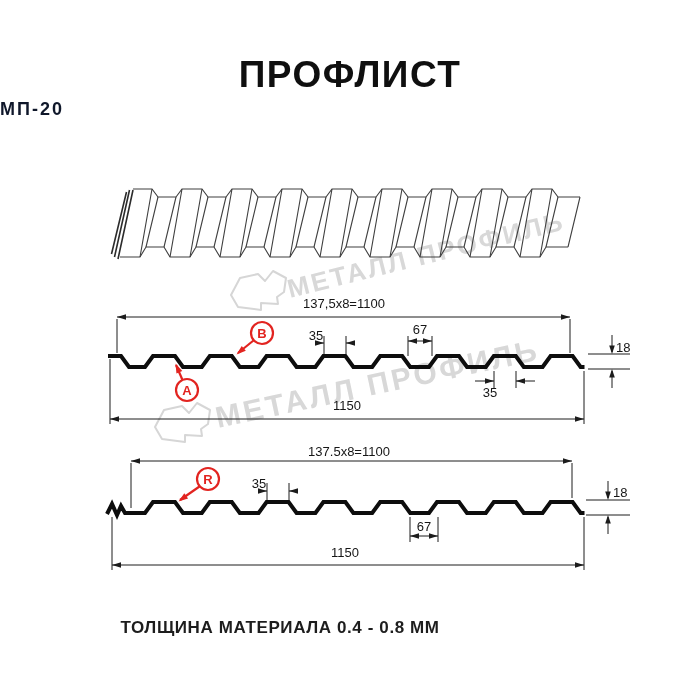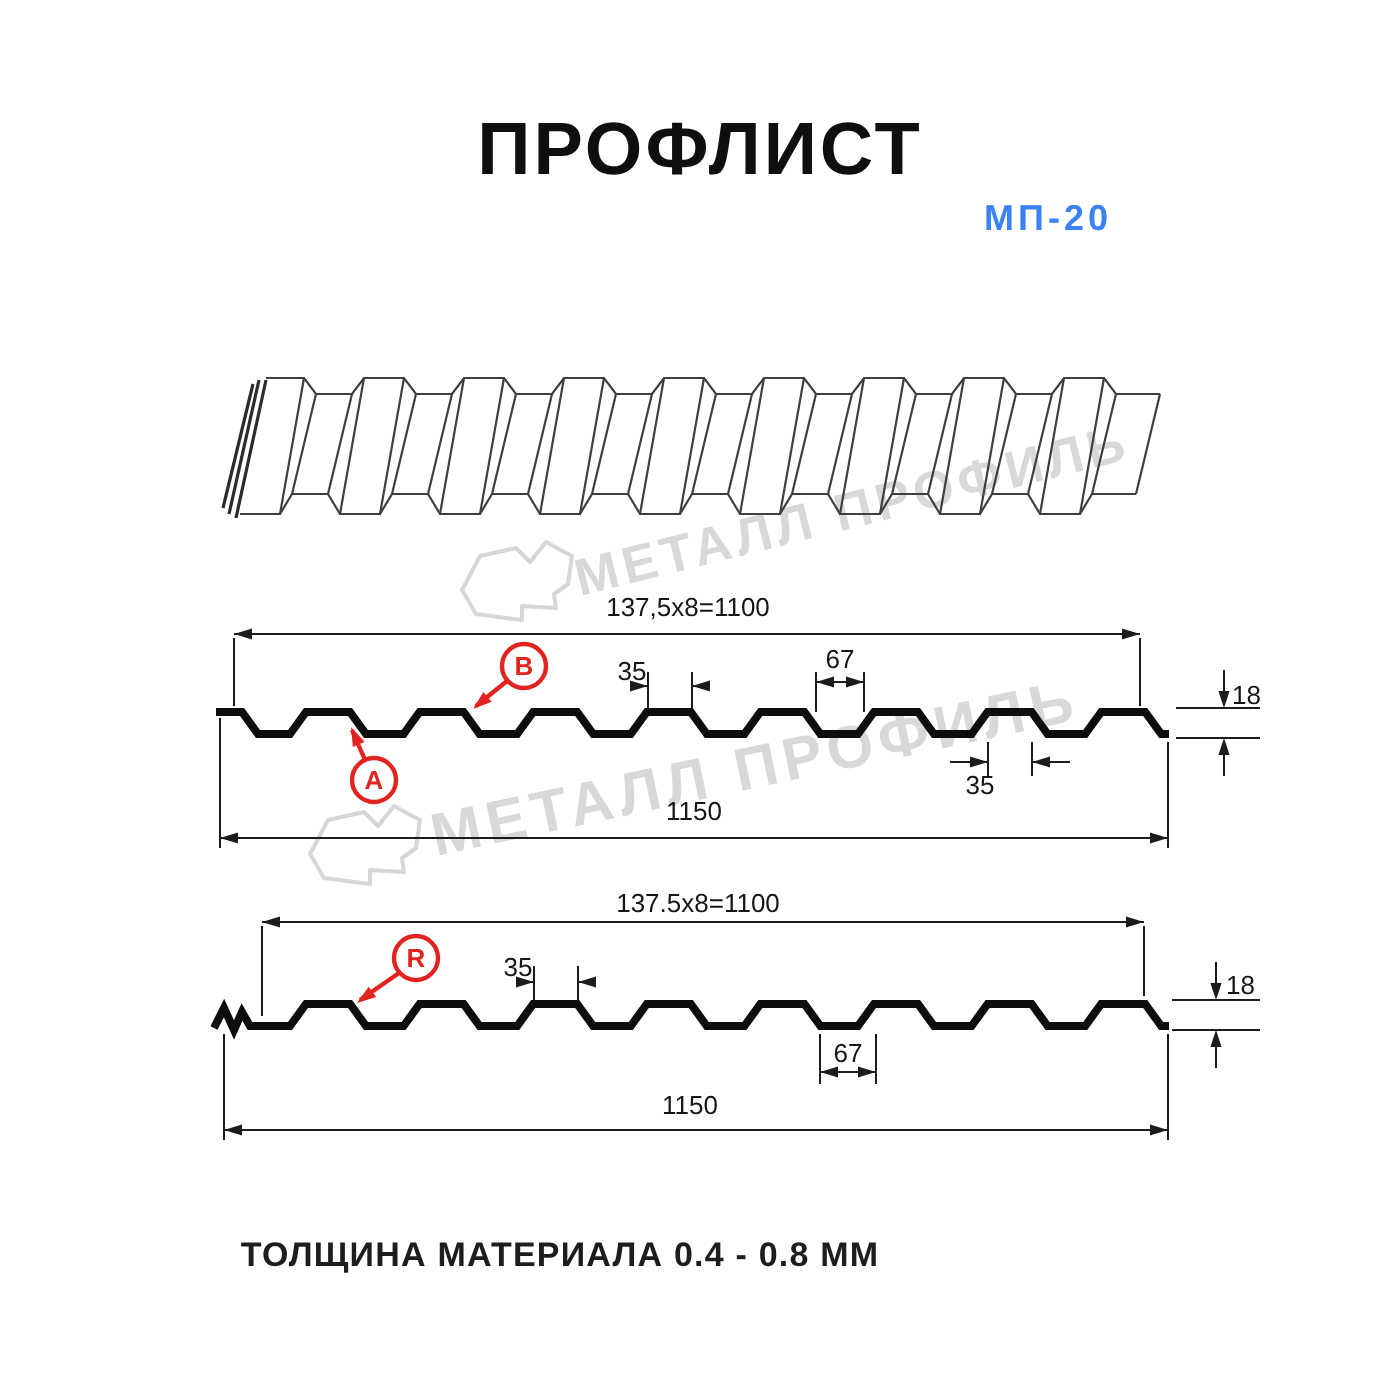--- a/index.html
+++ b/index.html
@@ -1,21 +1,21 @@
 <!DOCTYPE html>
 <html><head>
 <meta charset="utf-8">
 <style>
   html,body{margin:0;padding:0;background:#fff;}
   .page{position:relative;width:700px;height:700px;background:#ffffff;overflow:hidden;
         font-family:"Liberation Sans",sans-serif;}
   .title{position:absolute;top:54px;left:0;width:700px;text-align:center;
          font-size:37px;font-weight:800;letter-spacing:1.5px;color:#0f0f0f;}
-  .model{position:absolute;top:99px;left:0;width:556px;text-align:right;
-         font-size:18px;font-weight:600;letter-spacing:2px;color:#3b82f6;}
+  .model{position:absolute;top:99px;left:0;width:556px;text-align:left;
+         font-size:18px;font-weight:600;letter-spacing:2px;color:#0f172a;}
   .footer{position:absolute;top:618px;left:0;width:560px;text-align:center;
          font-size:17px;font-weight:600;letter-spacing:0.6px;color:#1d1d1d;}
   svg.art{position:absolute;left:0;top:0;}
   .sheet{stroke:#3f3f3f;stroke-width:1.1;fill:none;}
   .cut{stroke:#2c2c2c;stroke-width:1.6;fill:none;}
   .profile{stroke:#0d0d0d;stroke-width:4;fill:none;stroke-linejoin:miter;}
   .dimline{stroke:#1c1c1c;stroke-width:1;fill:none;}
   .arr{fill:#1c1c1c;stroke:none;}
   .dim{font:13px "Liberation Sans",sans-serif;fill:#161616;}
   .red{stroke:#e22420;stroke-width:2.2;fill:none;}

